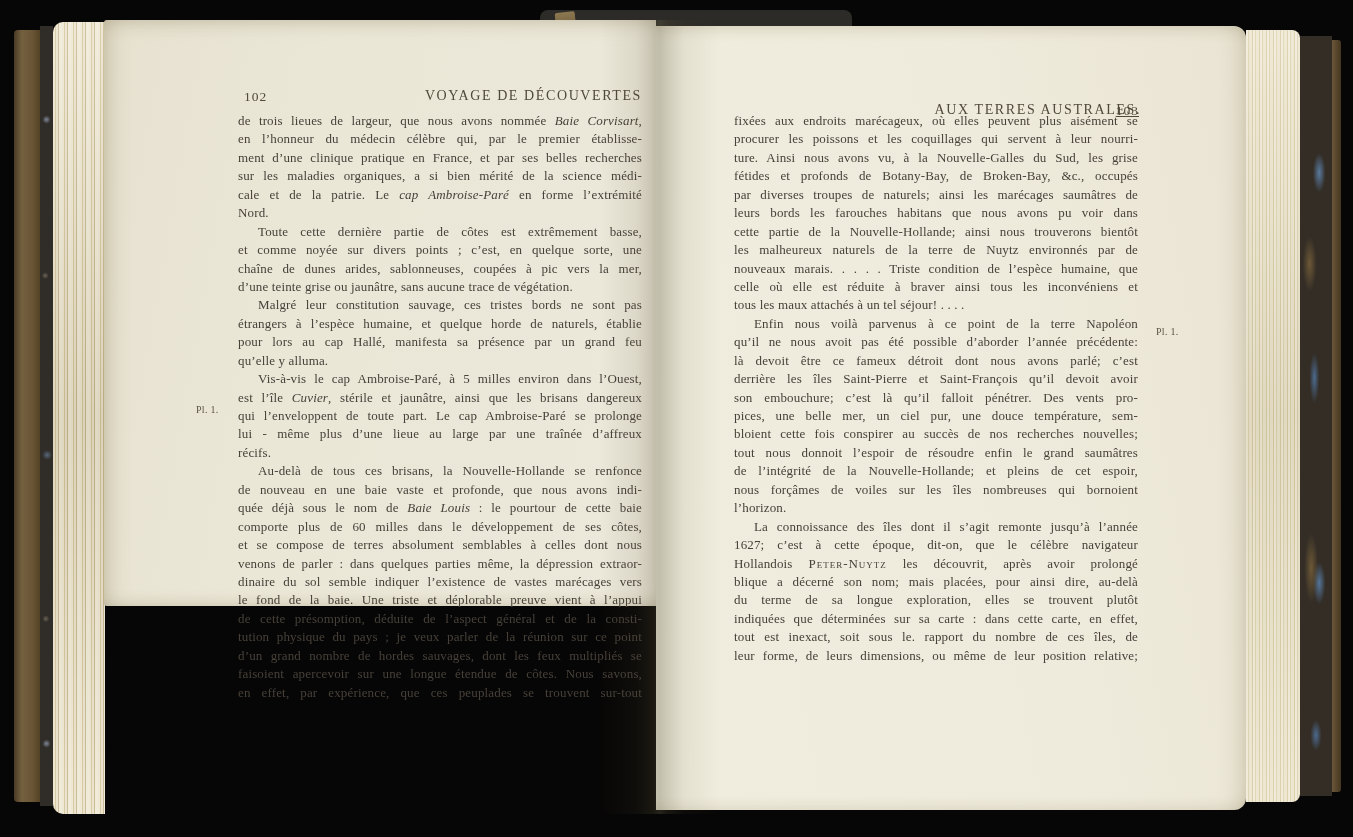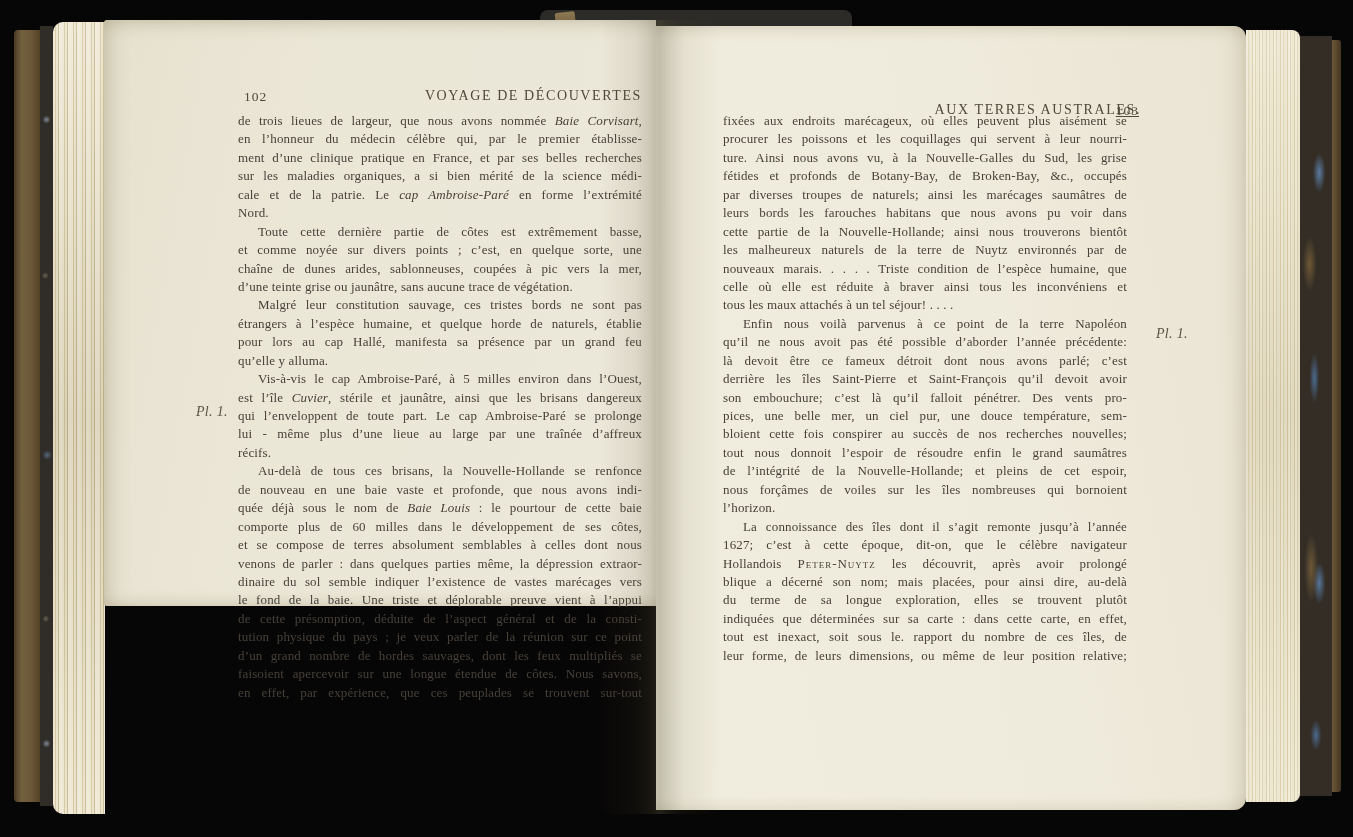--- a/index.html
+++ b/index.html
@@ -61,21 +61,21 @@
   
   .header{height:20px;color:#50493b;}
   .header .title{position:absolute;left:0;right:0;text-align:right;font-size:14px;letter-spacing:1.6px;white-space:nowrap;}
   .header .pageno{position:absolute;top:1px;font-size:13.5px;letter-spacing:1px;}
   .body-col{color:#474139;font-size:13px;letter-spacing:.15px;}
   .line{height:18.45px;line-height:18.45px;overflow:hidden;text-align:justify;text-align-last:justify;}
   .line.last{text-align-last:left;}
   .line.ind{text-indent:20px;}
   .it{font-style:italic;}
   .sc{font-variant:small-caps;letter-spacing:1px;}
-  .margin-note{font-style:italic;font-size:14px;color:#5a5343;letter-spacing:.3px;}
+  .margin-note{font-size:10px;color:#5a5343;letter-spacing:.3px;}
 </style>
 </head>
 <body>
 
 <div class="abs spine-top"></div>
 <div class="abs spine-flap"></div>
 
 <div class="abs left-board-leather"></div>
 <div class="abs left-board-marble"></div>
 <div class="abs left-edges"></div>
@@ -121,21 +121,21 @@
       <div class="line"><span>en effet, par expérience, que ces peuplades se trouvent sur-tout</span></div>
     </div>
 </div>
 
 <div class="abs page-right">
   <div class="abs header" style="left:81px;top:56px;width:404px;margin-top:20px;">
     <span class="title">AUX TERRES AUSTRALES.</span>
     <span class="pageno" style="right:2px;text-decoration:underline;">103</span>
   </div>
   <div class="abs margin-note" style="left:500px;top:300px;">Pl. 1.</div>
-  <div class="abs body-col" style="left:67px;top:86px;width:404px;">
+  <div class="abs body-col" style="left:78px;top:86px;width:404px;">
       <div class="line"><span>fixées aux endroits marécageux, où elles peuvent plus aisément se</span></div>
       <div class="line"><span>procurer les poissons et les coquillages qui servent à leur nourri-</span></div>
       <div class="line"><span>ture. Ainsi nous avons vu, à la Nouvelle-Galles du Sud, les grise</span></div>
       <div class="line"><span>fétides et profonds de Botany-Bay, de Broken-Bay, &amp;c., occupés</span></div>
       <div class="line"><span>par diverses troupes de naturels; ainsi les marécages saumâtres de</span></div>
       <div class="line"><span>leurs bords les farouches habitans que nous avons pu voir dans</span></div>
       <div class="line"><span>cette partie de la Nouvelle-Hollande; ainsi nous trouverons bientôt</span></div>
       <div class="line"><span>les malheureux naturels de la terre de Nuytz environnés par de</span></div>
       <div class="line"><span>nouveaux marais. . . . . Triste condition de l’espèce humaine, que</span></div>
       <div class="line"><span>celle où elle est réduite à braver ainsi tous les inconvéniens et</span></div>

